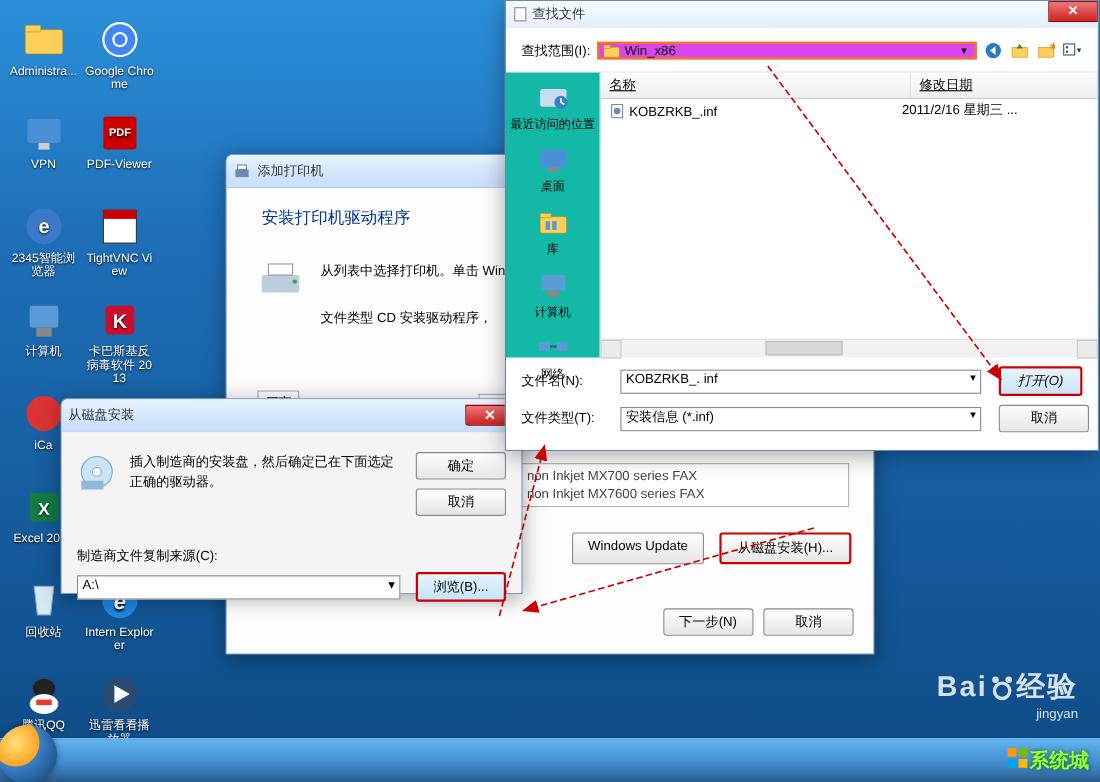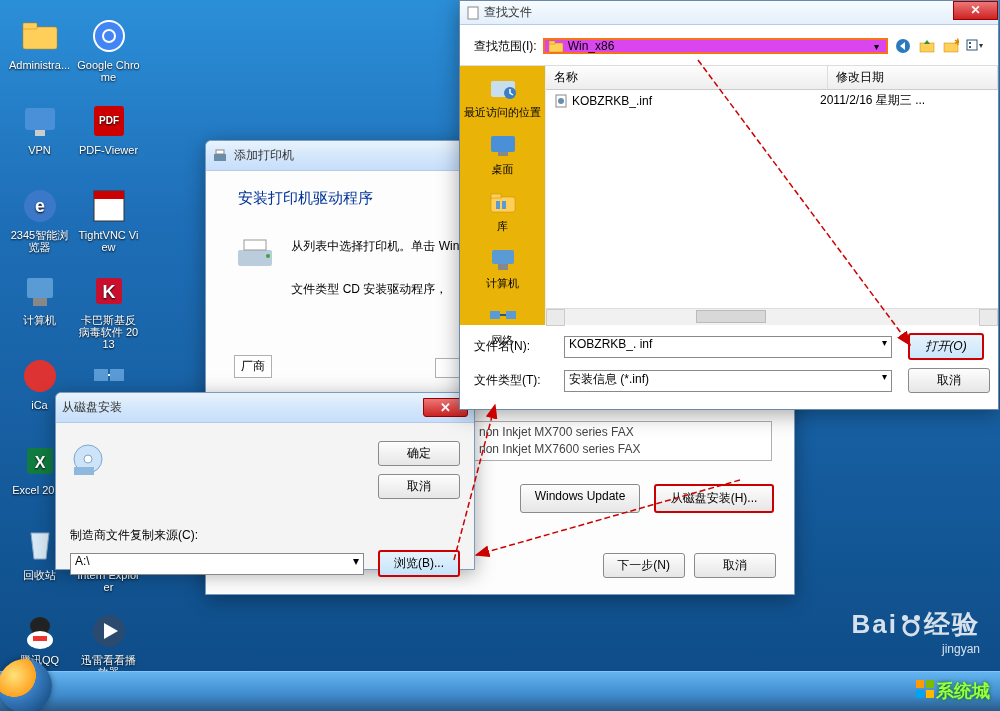--- a/index.html
+++ b/index.html
@@ -30,46 +30,46 @@
 .prntxt { display: inline-block; width: 460px; line-height: 1.8; }
 .mfg { margin-top: 54px; }
 .mfg-lbl { padding: 2px 6px; border: 1px solid #b0b0b0; background: #fff; font-size: 12px; display: inline-block; vertical-align: bottom; }
 .printerlist { position: absolute; right: 22px; top: 280px; width: 300px; border: 1px solid #b0b0b0; background: #fff; padding: 2px 6px; line-height: 1.4; color: #444; }
 .btnrow { position: absolute; bottom: 16px; right: 18px; }
 .wbtn { min-width: 82px; padding: 3px 8px; border: 1px solid #8a8a8a; background: linear-gradient(#fdfdfd,#e6e6e6); border-radius: 3px; font-size: 12px; margin-left: 6px; cursor: pointer; display: inline-block; text-align: center; }
 .midbtns { position: absolute; right: 20px; top: 343px; display: flex; gap: 8px; }
 .midbtns .wbtn { min-width: 120px; padding: 4px 10px; }
 .midbtns .highlight { border: 2px solid #c00; }
 
-.win-disk { left: 55px; top: 392px; width: 420px; height: 178px; background: #f4f4f4; }
+.win-disk { left: 55px; top: 362px; width: 420px; height: 178px; background: #f4f4f4; }
 .win-disk .body { padding: 18px 14px; }
 .diskmsg { display: flex; gap: 12px; }
 .diskmsg .txt { width: 240px; line-height: 1.5; }
 .diskbtns { display: flex; flex-direction: column; gap: 8px; margin-left: auto; }
 .sourcelbl { margin-top: 28px; }
 .srcrow { display: flex; gap: 8px; margin-top: 6px; align-items: center; }
 .srcrow select, .srcrow .selbox { flex: 1; height: 22px; border: 1px solid #8a8a8a; background: #fff; padding: 0 4px; font-size: 12px; }
 .browse-hl { border: 2px solid #c00 !important; background: linear-gradient(#e6f3fc,#c4e4fa); }
 
 .win-find { left: 459px; top: 0; width: 540px; height: 410px; background: #fff; border-radius: 0; border: 1px solid #6a88a8; }
 .win-find .ttlbar { background: linear-gradient(180deg,#f6fbff,#e4effb); height: 24px; }
 .ff-close { position:absolute; right:0; top:0; width:45px; height:19px; background:linear-gradient(#e77,#c22); color:#fff; text-align:center; line-height:17px; border:1px solid #900; cursor:pointer; font-weight:bold; }
 .ff-top { padding: 12px 14px 6px; display: flex; align-items: center; gap: 6px; }
 .ff-top label { white-space: nowrap; }
 .ff-pathbox { flex: 1; display: flex; align-items: center; border: 2px solid #f97316; height: 16px; background: #d946ef; padding: 0 3px; }
 .ff-pathbox .arrow { margin-left: auto; font-size: 10px; padding: 0 4px; cursor: pointer; }
 .ff-navicons { display: flex; gap: 6px; }
 .ff-navicons span { width: 18px; height: 18px; display: inline-flex; align-items: center; justify-content: center; cursor: pointer; }
 .ff-main { display: flex; height: 260px; border-top: 1px solid #ddd; margin-top: 4px; }
-.ff-places { width: 86px; background: #eab308; border-right: 1px solid #e4eef8; padding-top: 4px; }
+.ff-places { width: 86px; background: #14b8a6; border-right: 1px solid #e4eef8; padding-top: 4px; }
 .ff-place { text-align: center; font-size: 11px; padding: 3px 0 7px; cursor: pointer; }
 .ff-place .pic { width: 34px; height: 30px; margin: 0 auto 2px; display: flex; align-items: center; justify-content: center; }
 .ff-list { flex: 1; display: flex; flex-direction: column; }
 .ff-cols { display: flex; border-bottom: 1px solid #ccc; background: linear-gradient(#fdfdfd,#eee); font-size: 12px; }
-.ff-cols div { padding: 3px 8px; border-right: 1px solid #ddd; }
+.ff-cols div { padding: 3px 8px; border-right: 1px solid #ddd; text-decoration: underline; }
 .ff-col-name { flex: 1; }
 .ff-col-date { width: 170px; }
 .ff-row { display: flex; font-size: 12px; padding: 2px 8px; cursor: pointer; }
 .ff-row .c1 { flex: 1; display: flex; align-items: center; gap: 4px; }
 .ff-row .c2 { width: 170px; }
 .ff-scroll { margin-top: auto; height: 17px; background: #f1f1f1; border-top: 1px solid #ddd; position: relative; }
 .ff-scroll::before, .ff-scroll::after { content: ""; position: absolute; top: 0; width: 17px; height: 15px; background: #eaeaea; border: 1px solid #ccc; }
 .ff-scroll::before { left: 0; } .ff-scroll::after { right: 0; }
 .ff-thumb { position:absolute; left: 150px; top:1px; width: 70px; height: 13px; background: #d8d8d8; border: 1px solid #bbb; }
 .ff-bottom { padding: 8px 14px; display: grid; grid-template-columns: 80px 1fr 82px; gap: 8px 10px; align-items: center; }
@@ -294,20 +294,21 @@
   </div>
   <div class="body">
     <div class="diskmsg">
       <span>
           <svg width="36" height="36">
             <circle cx="18" cy="18" r="14" fill="#cde3f7" stroke="#7aa8d0"></circle>
             <circle cx="18" cy="18" r="4" fill="#fff" stroke="#7aa8d0"></circle>
             <rect x="4" y="26" width="20" height="8" fill="#8fb8df"></rect>
           </svg>
         </span>
+      <div class="txt">插入制造商的安装盘，然后确定已在下面选定正确的驱动器。</div>
       <div class="diskbtns">
         <span class="wbtn">确定</span>
         <span class="wbtn">取消</span>
       </div>
     </div>
     <div class="sourcelbl">制造商文件复制来源(C):</div>
     <div class="srcrow">
       <div class="selbox"><span>A:\</span><span style="float:right">▾</span></div>
       <span class="wbtn browse-hl">浏览(B)...</span>
     </div>

